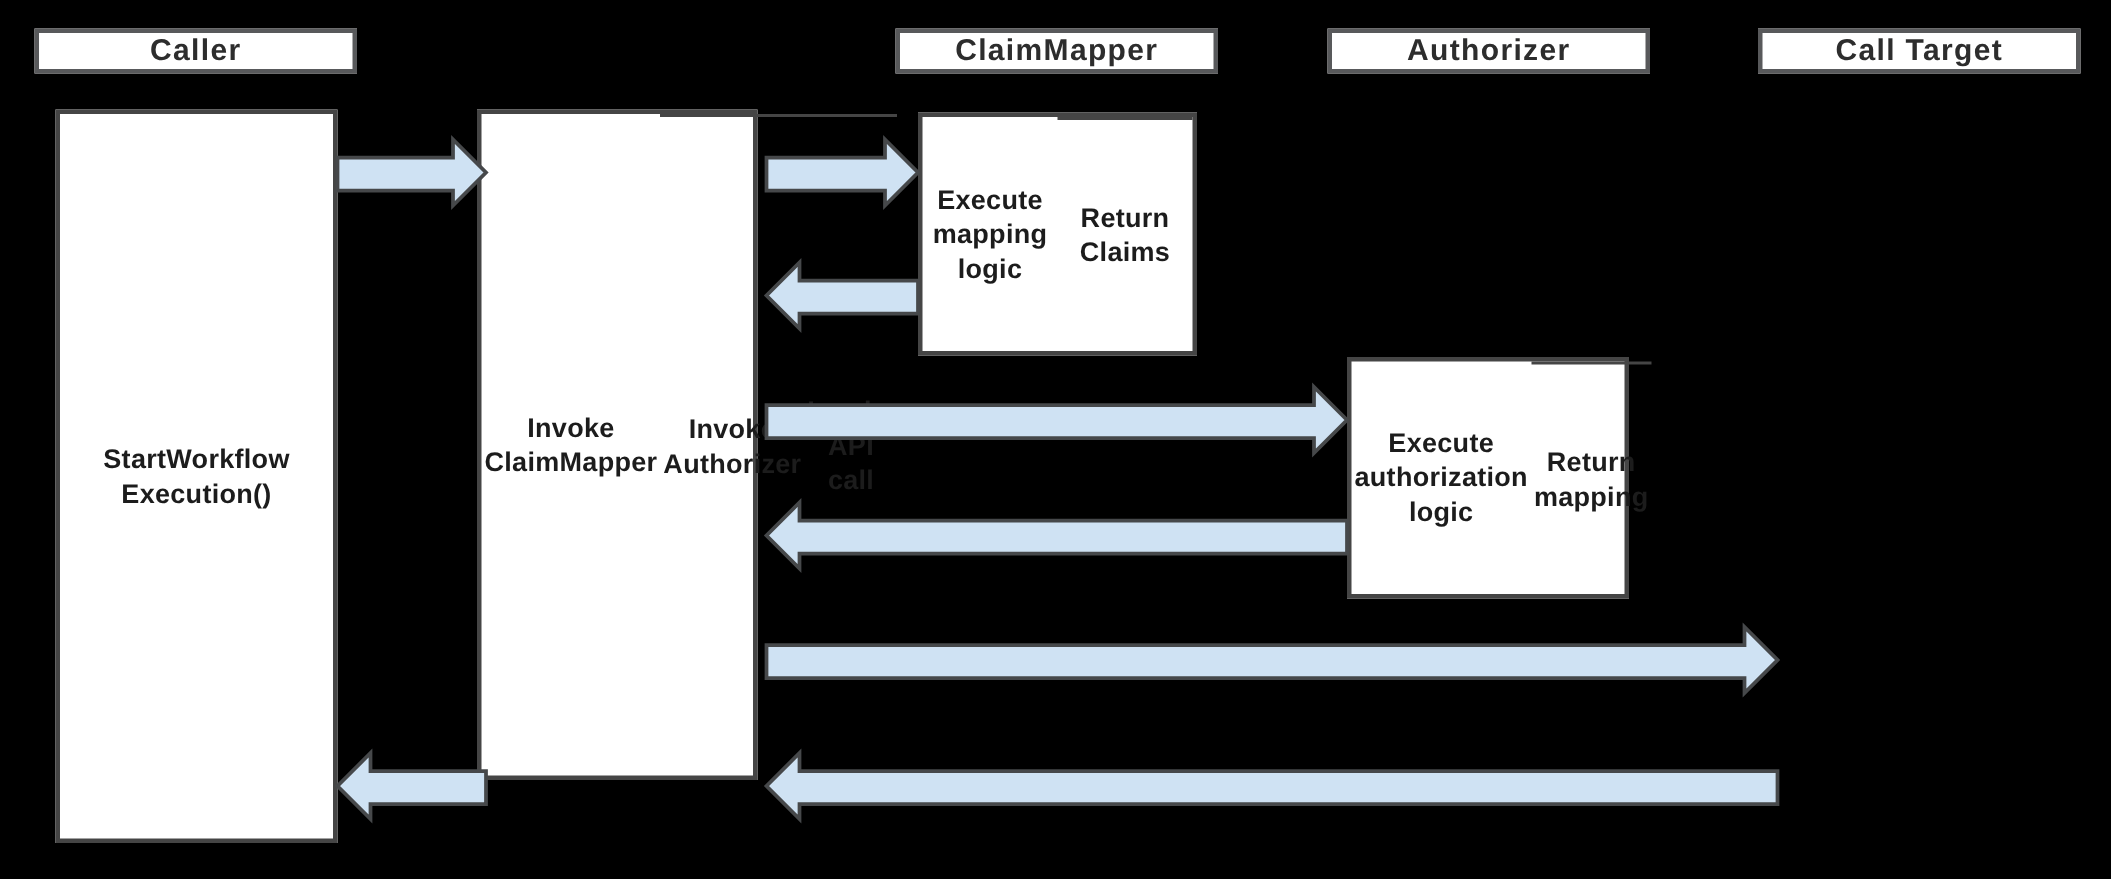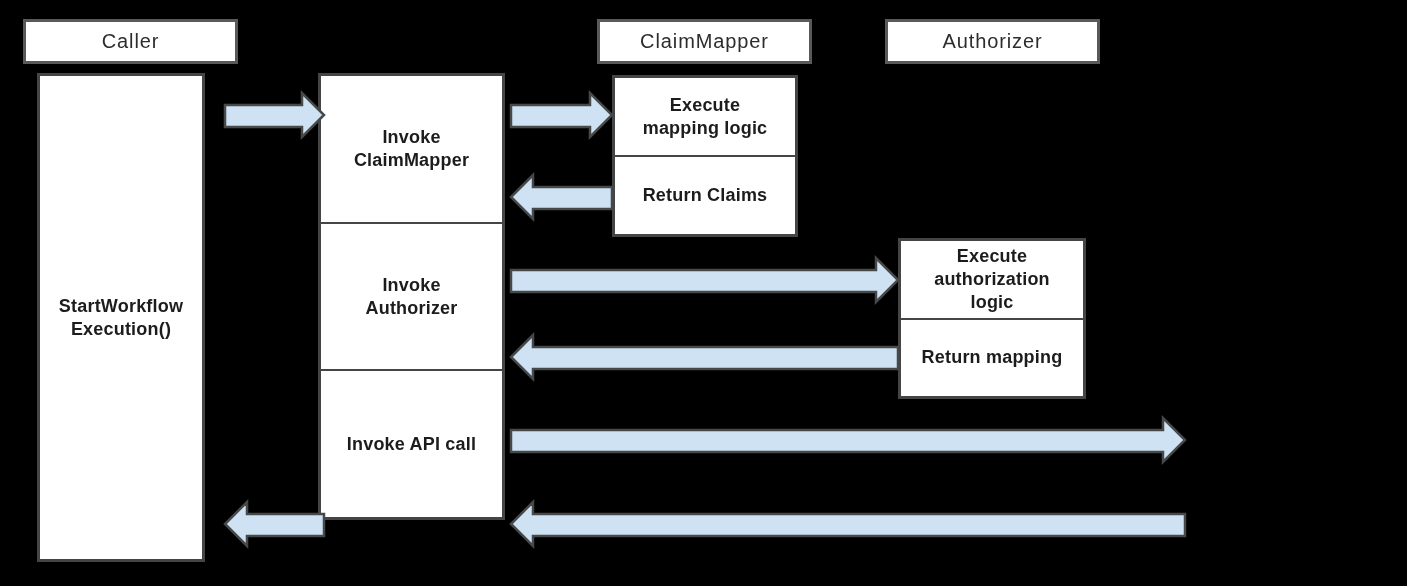--- a/index.html
+++ b/index.html
@@ -19,37 +19,37 @@
     width: 1407px;
     height: 586px;
     background: var(--background);
     font-family: "Liberation Sans", "DejaVu Sans", sans-serif;
     overflow: hidden;
   }
   .hdr {
     position: absolute;
     top: 19px;
     width: 215px;
-    height: 45px;
+    height: 30px;
     background: var(--box-fill);
     border: 3px solid var(--header-border);
     display: flex;
     align-items: center;
     justify-content: center;
     font-size: 20px;
-    font-weight: 400;
+    font-weight: 700;
     letter-spacing: 0.9px;
     color: var(--header-text);
   }
   .box {
     position: absolute;
     background: var(--box-fill);
     border: 3px solid var(--box-border);
     display: flex;
-    flex-direction: column;
+    flex-direction: row;
   }
   .sect {
     flex: 1;
     display: flex;
     align-items: center;
     justify-content: center;
     text-align: center;
     font-size: 18px;
     font-weight: 700;
     line-height: 23px;
@@ -73,22 +73,23 @@
   }
 </style>
 </head>
 <body>
 
 <div class="canvas">
 
   <div class="hdr" style="left:23px">Caller</div>
   <div class="hdr" style="left:597px">ClaimMapper</div>
   <div class="hdr" style="left:885px">Authorizer</div>
+  <div class="hdr" style="left:1172px">Call Target</div>
 
-  <div class="box" style="left:37px; top:73px; width:168px; height:489px">
+  <div class="box" style="left:37px; top:73px; width:188px; height:489px">
     <div class="sect">StartWorkflow
 Execution()</div>
   </div>
 
   <div class="box" style="left:318px; top:73px; width:187px; height:447px">
     <div class="sect">Invoke
 ClaimMapper</div>
     <div class="sect">Invoke
 Authorizer</div>
     <div class="sect">Invoke API call</div>

